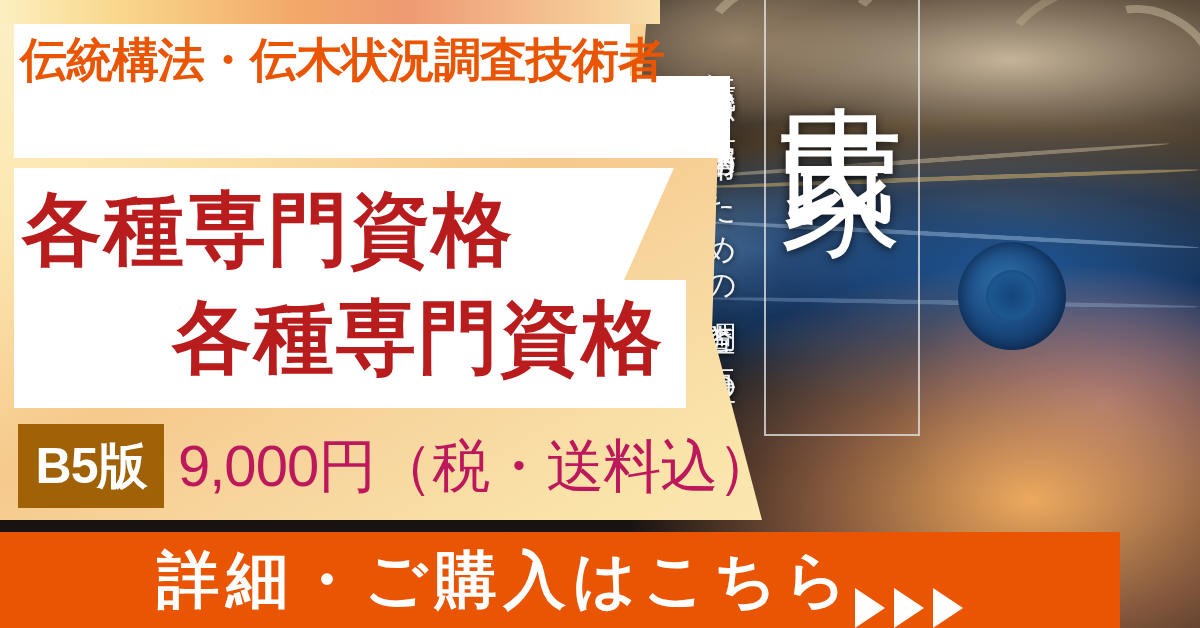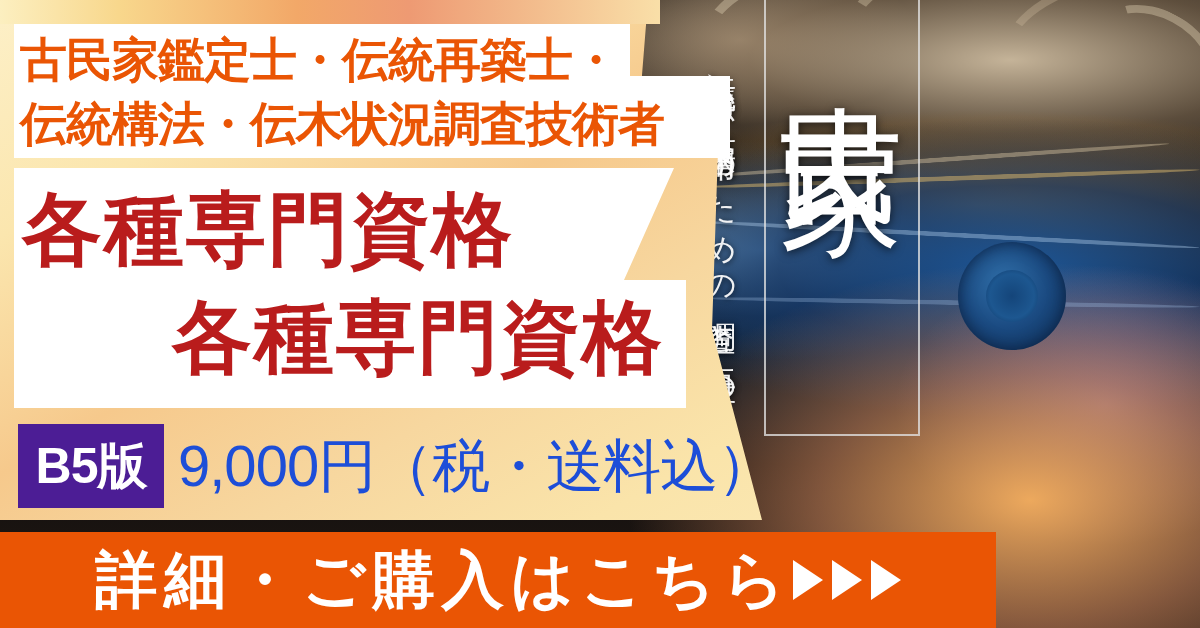--- a/index.html
+++ b/index.html
@@ -82,34 +82,34 @@
   
   .headline{
     position:absolute;left:22px;top:176px;width:680px;
     color:#b91c1c;font-weight:700;font-size:80px;line-height:108px;letter-spacing:2px;
     white-space:nowrap;
   }
   .hl-2{padding-left:150px;}
 
   
   .badge{
-    position:absolute;left:18px;top:424px;width:146px;height:84px;background:#4c1d95;
+    position:absolute;left:18px;top:424px;width:146px;height:84px;background:#a16207;
     color:#FFFFFF;font-weight:700;font-size:50px;line-height:84px;text-align:center;
     letter-spacing:-1px;
   }
   .price{
     position:absolute;left:178px;top:424px;height:84px;
-    color:#1d4ed8;font-weight:400;font-size:58px;line-height:84px;white-space:nowrap;
+    color:#be185d;font-weight:400;font-size:58px;line-height:84px;white-space:nowrap;
     letter-spacing:-1px;
   }
 
   
   .cta{
-    position:absolute;left:0;bottom:0;width:996px;height:96px;background:#EA5504;
-    display:flex;align-items:center;justify-content:center;
+    position:absolute;left:0;bottom:0;width:1120px;height:96px;background:#EA5504;
+    display:flex;align-items:flex-end;justify-content:center;
   }
   .cta-text{
     color:#FFFFFF;font-weight:700;font-size:62px;letter-spacing:7px;white-space:nowrap;
     line-height:96px;
   }
   .arrows{display:flex;gap:9px;align-items:center;}
   .arrow{width:0;height:0;border-left:30px solid #FFFFFF;border-top:20px solid transparent;border-bottom:20px solid transparent;}
 
   
   .cover-frame{
@@ -152,21 +152,20 @@
   <div class="cover-title">古民家</div>
   <div class="cover-sub">伝統構法、古民家活用のための調査と再生の</div>
 
   <div class="cream"></div>
   <div class="topstrip"></div>
 
   <div class="panel-top"></div>
   <div class="panel-main"></div>
 
   <div class="topline">
-    <div>古民家鑑定士・伝統再築士・</div>
     <div>伝統構法・伝木状況調査技術者</div>
   </div>
 
   <div class="headline">
     <div class="hl-1">各種専門資格</div>
     <div class="hl-2">各種専門資格</div>
   </div>
 
   <div class="badge">B5版</div>
   <div class="price">9,000円（税・送料込）</div>

